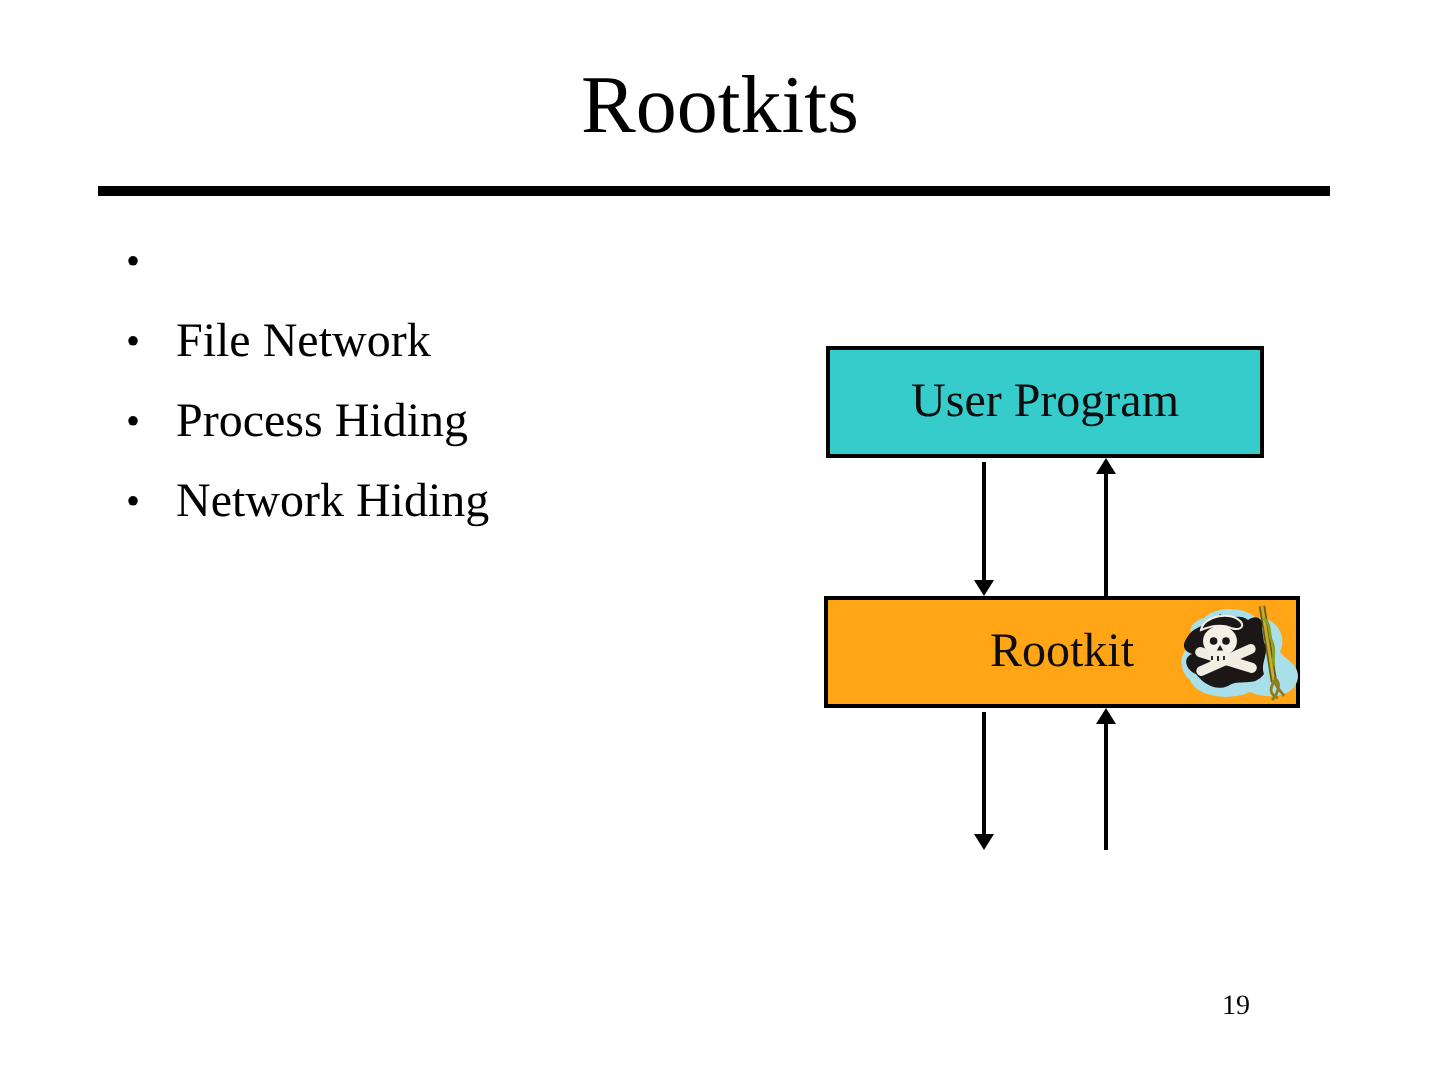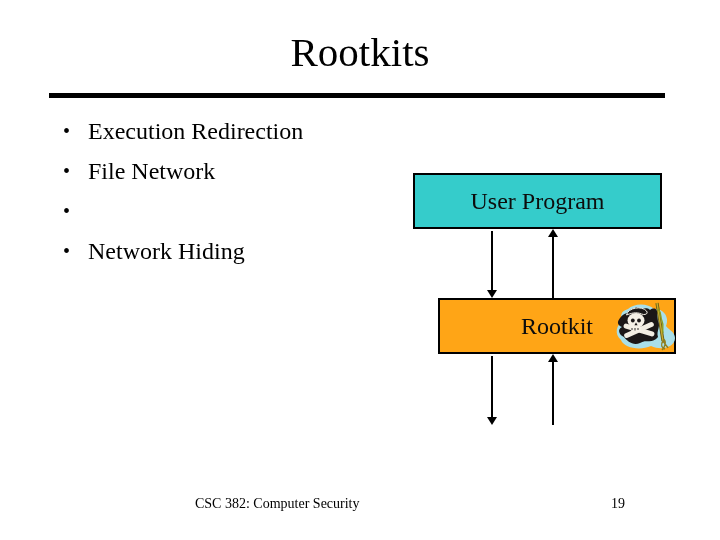--- a/index.html
+++ b/index.html
@@ -56,22 +56,22 @@
 
   .dbox {
     position: absolute;
     border: 2px solid #000000;
     display: flex;
     align-items: center;
     justify-content: center;
     font-size: 24px;
     color: #0d0d0d;
   }
-  .box-user { left: 413px; top: 173px; width: 249px; height: 56px; }
-  .box-rootkit { left: 412px; top: 298px; width: 238px; height: 56px; margin-left: 26px; }
+  .box-user { left: 413px; top: 173px; width: 219px; height: 56px; }
+  .box-rootkit { left: 412px; top: 298px; width: 238px; height: 56px; }
   .box-os { left: 413px; top: 425px; width: 235px; height: 54px; }
 
   .vline {
     position: absolute;
     width: 2px;
     background: #000000;
   }
   .arrowhead-down {
     position: absolute;
     width: 0; height: 0;
@@ -114,28 +114,28 @@
 <body>
 
 <div class="slide">
 
   <h1 class="slide-title">Rootkits</h1>
   <div class="title-rule"></div>
 
   <ul class="bullet-list">
     <li>
       <span class="dot">•</span>
-      <span>Execution Redirection</span>
     </li>
     <li>
       <span class="dot">•</span>
       <span>File Network</span>
     </li>
     <li>
       <span class="dot">•</span>
+      <span>Process Hiding</span>
     </li>
     <li>
       <span class="dot">•</span>
       <span>Network Hiding</span>
     </li>
   </ul>
 
   <div class="dbox box-user" style="background-color: rgb(53, 204, 203);">
     <span>User Program</span>
   </div>
@@ -172,16 +172,15 @@
       <path d="M14.5 14 C16 6.5 30 4.5 34.5 10 C36.5 12.5 33.5 14.5 29.5 13 C24 10.5 18.5 12.5 14.5 14 Z" fill="#1b1717" stroke="#f5f0e6" stroke-width="1"></path>
     </svg>
   </div>
 
   <div class="vline" style="left:491px; top:356px; height:61px;"></div>
   <div class="arrowhead-down" style="left:487px; top:417px;"></div>
   <div class="arrowhead-up" style="left:548px; top:354px;"></div>
   <div class="vline" style="left:552px; top:362px; height:63px;"></div>
 
 
-  <div class="footer-course">CSC 382: Computer Security</div>
   <div class="footer-page">19</div>
 
 </div>
 
 </body></html>

